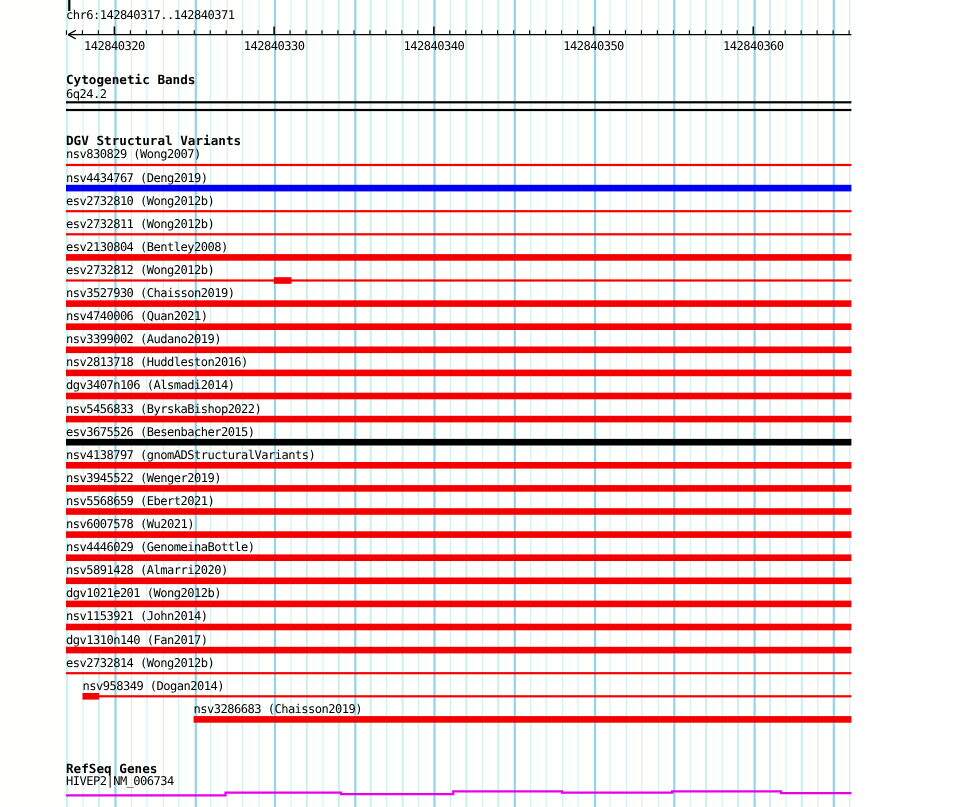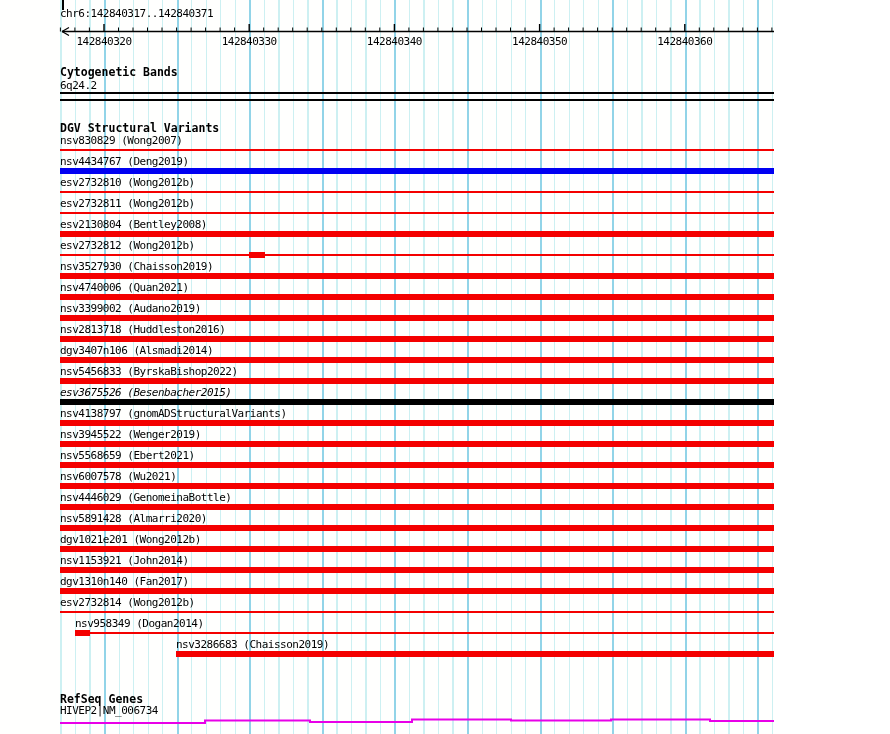--- a/index.html
+++ b/index.html
@@ -207,21 +207,21 @@
       </div>
       <div>
         <div class="txt" style="left: 60px; top: 345px;">dgv3407n106 (Alsmadi2014)</div>
         <div class="bar" style="left: 60px; width: 803px; top: 357px; height: 6px; background: rgb(244, 0, 0);"></div>
       </div>
       <div>
         <div class="txt" style="left: 60px; top: 366px;">nsv5456833 (ByrskaBishop2022)</div>
         <div class="bar" style="left: 60px; width: 803px; top: 378px; height: 6px; background: rgb(244, 0, 0);"></div>
       </div>
       <div>
-        <div class="txt" style="left: 60px; top: 387px; font-style: italic;">esv3675526 (Besenbacher2015)</div>
+        <div class="txt" style="left: 60px; top: 387px;">esv3675526 (Besenbacher2015)</div>
         <div class="bar" style="left: 60px; width: 803px; top: 399px; height: 6px; background: rgb(0, 0, 0);"></div>
       </div>
       <div>
         <div class="txt" style="left: 60px; top: 408px;">nsv4138797 (gnomADStructuralVariants)</div>
         <div class="bar" style="left: 60px; width: 803px; top: 420px; height: 6px; background: rgb(244, 0, 0);"></div>
       </div>
       <div>
         <div class="txt" style="left: 60px; top: 429px; text-align: center;">nsv3945522 (Wenger2019)</div>
         <div class="bar" style="left: 60px; width: 803px; top: 441px; height: 6px; background: rgb(244, 0, 0);"></div>
       </div>

